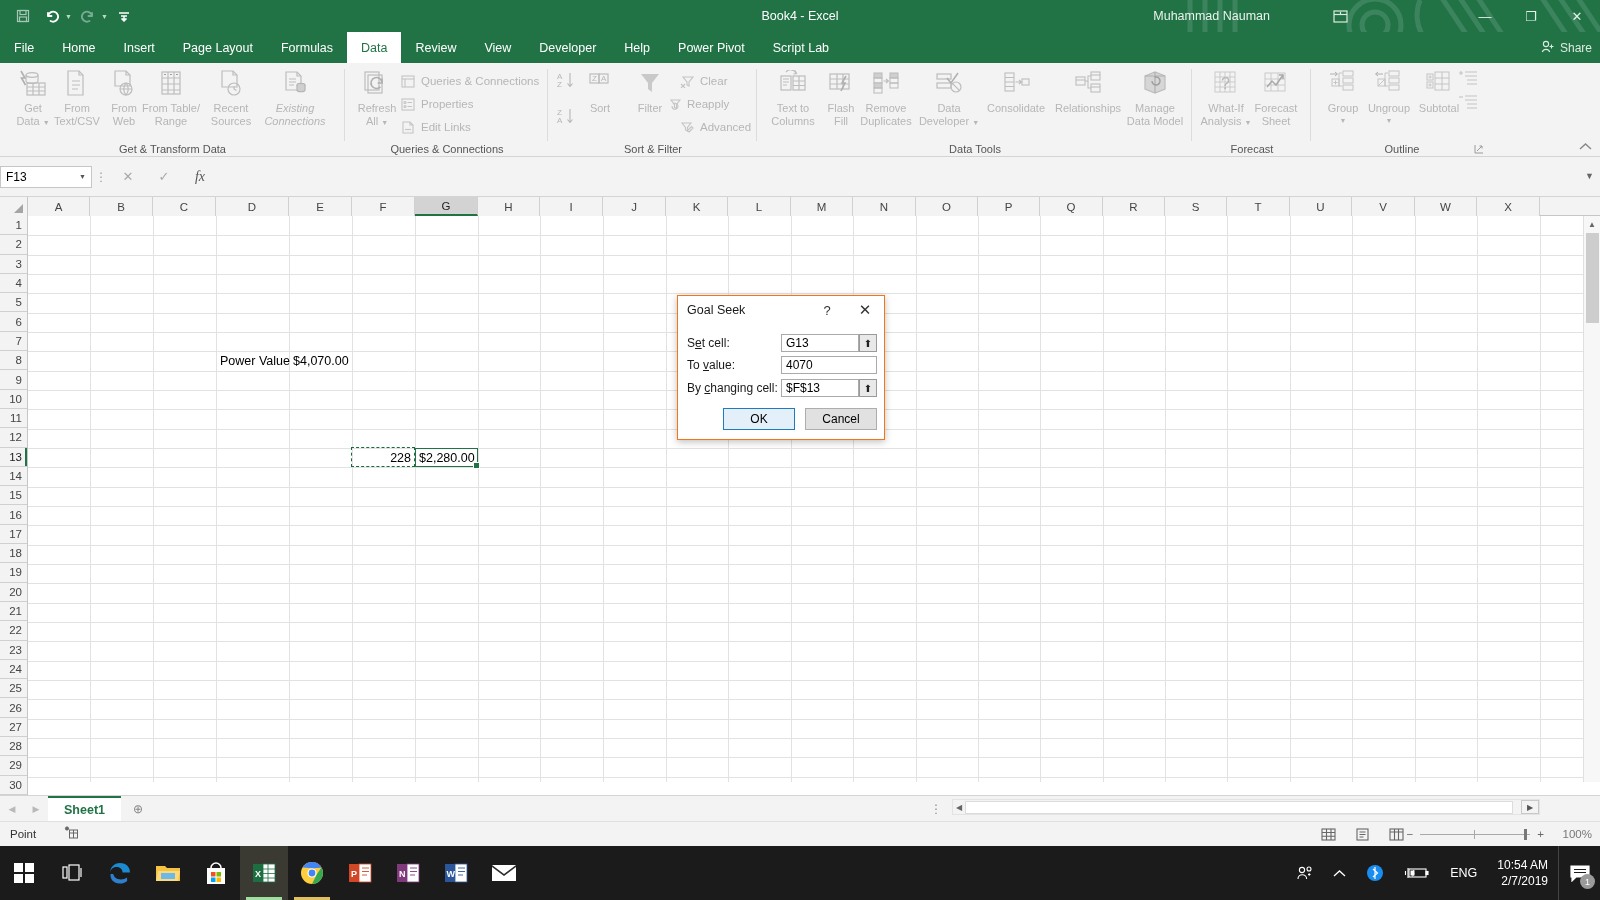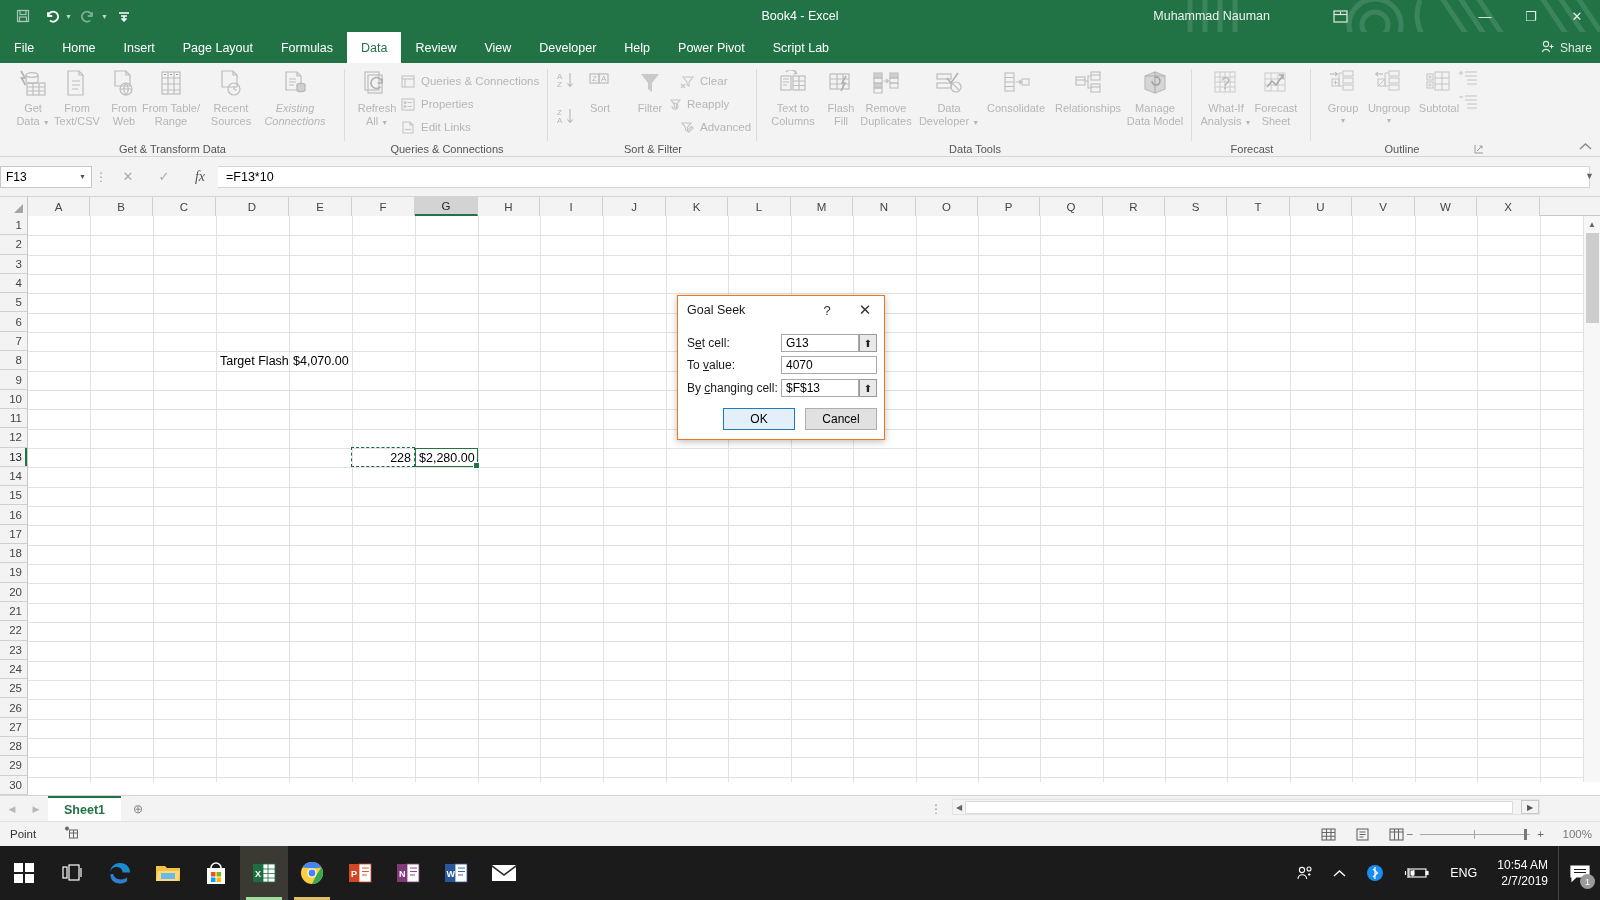--- a/index.html
+++ b/index.html
@@ -637,21 +637,20 @@
 
 <div id="fbar">
   <div id="namebox">
     <span class="cv">F13</span>
     <span class="cr">▼</span>
   </div>
   <div class="vdots">⋮</div>
   <div class="fbtn">✕</div>
   <div class="fbtn">✓</div>
   <div class="fbtn fx">fx</div>
-  <div id="fcontent">=F13*10</div>
   <div class="fexpand">▼</div>
 </div>
 
 <div id="gridwrap">
   <div id="colhead">
     <div class="corner"></div>
     <div id="colheadcells" style="display:flex;">
         <div class="ch" style="width: 62px;">A</div>
         <div class="ch" style="width: 63px;">B</div>
         <div class="ch" style="width: 63px;">C</div>
@@ -761,21 +760,21 @@
         <div class="gridline-h" style="top: 444.59px;"></div>
         <div class="gridline-h" style="top: 463.92px;"></div>
         <div class="gridline-h" style="top: 483.25px;"></div>
         <div class="gridline-h" style="top: 502.58px;"></div>
         <div class="gridline-h" style="top: 521.91px;"></div>
         <div class="gridline-h" style="top: 541.24px;"></div>
         <div class="gridline-h" style="top: 560.57px;"></div>
         <div class="gridline-h" style="top: 579.9px;"></div>
       </div>
     <div id="celltexts">
-        <div class="cell" style="left: 188px; top: 135.31px; width: 73px;">Target Flash</div>
+        <div class="cell" style="left: 188px; top: 135.31px; width: 73px;">Power Value</div>
         <div class="cell" style="left: 261px; top: 135.31px; width: 63px;">$4,070.00</div>
         <div class="cell right" style="left: 324px; top: 231.96px; width: 63px;">228</div>
         <div class="cell" style="left: 387px; top: 231.96px; width: 63px;">$2,280.00</div>
       </div>
     <div id="marching" style="left: 323px; top: 230.96px; width: 64px; height: 20.33px;"></div>
     <div id="selcell" style="left: 387px; top: 231.96px; width: 63px; height: 19.33px;"></div>
   </div>
   <div id="vscroll">
     <div class="arr">▲</div>
     <div class="thumb"></div>

